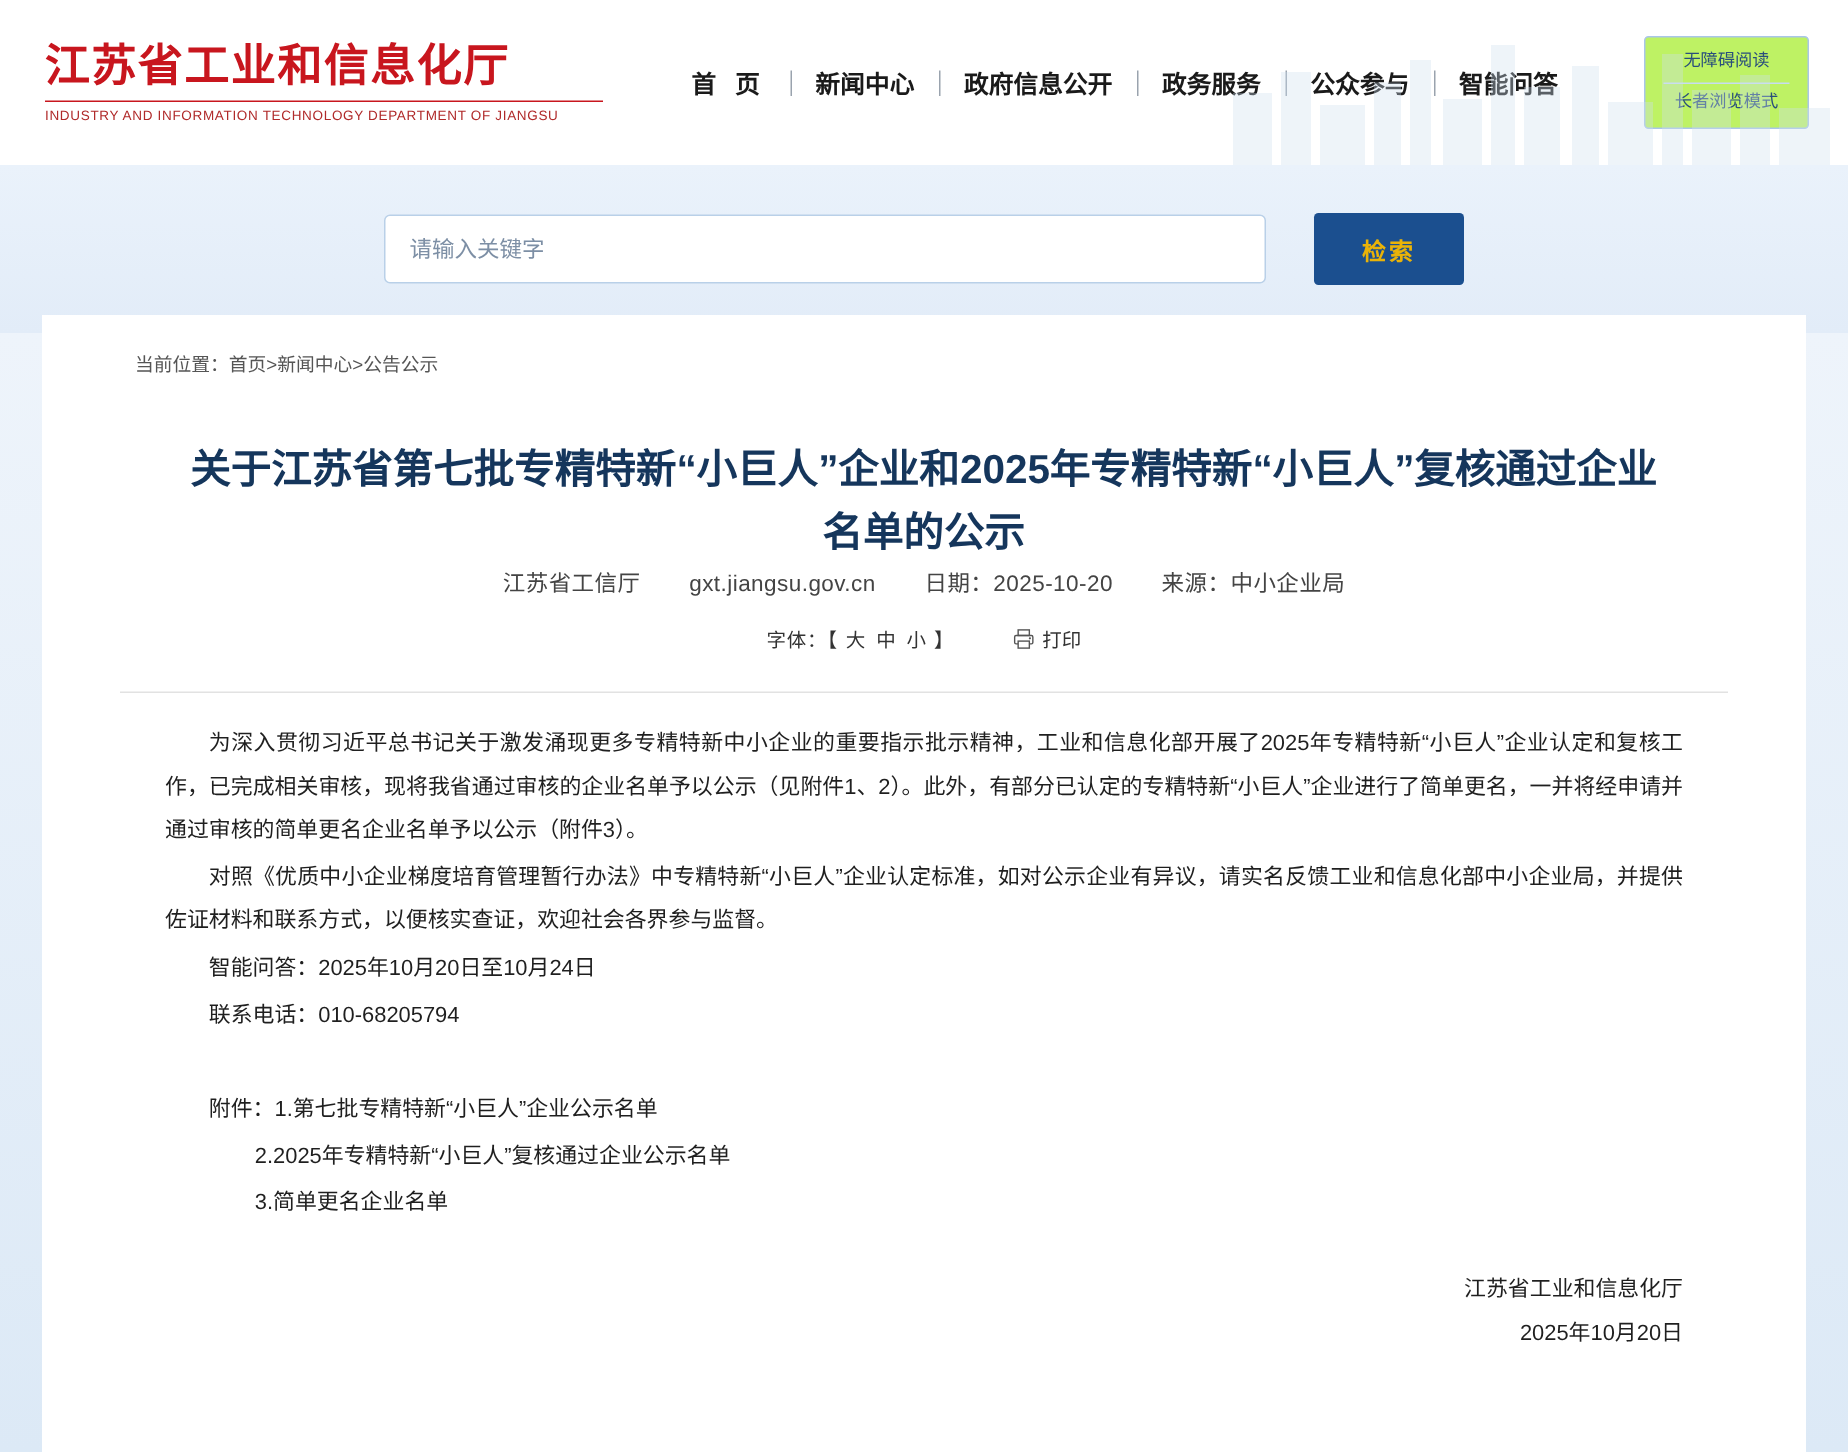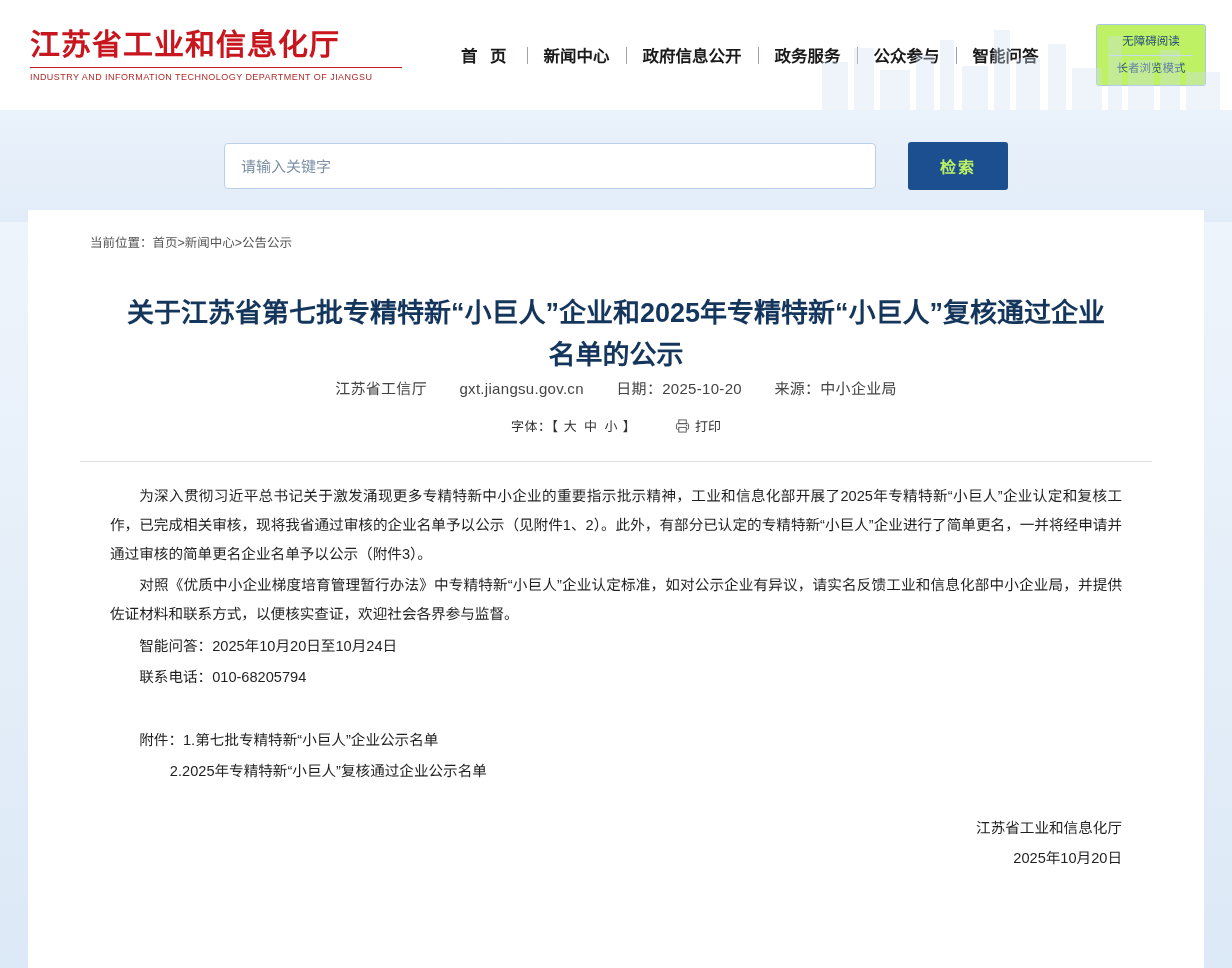--- a/index.html
+++ b/index.html
@@ -99,38 +99,38 @@
   
   .search-band {
     height: 112px;
     background: linear-gradient(180deg, #eaf2fb 0%, #e2ecf8 100%);
     display: flex;
     align-items: center;
     justify-content: center;
     position: relative;
   }
   .search-input {
-    width: 652px;
+    width: 588px;
     height: 46px;
     border: 1px solid #b9d0e8;
     border-radius: 4px;
     background: #fff;
     font-size: 15px;
     color: #333;
     padding: 0 16px;
     box-sizing: border-box;
     outline: none;
   }
   .search-input::placeholder { color: #7d8fa5; }
   .search-btn {
     margin-left: 32px;
     width: 100px;
     height: 48px;
     background: #1b4f8f;
-    color: #bef264;
+    color: #eab308;
     font-size: 16px;
     font-weight: bold;
     letter-spacing: 2px;
     border: none;
     border-radius: 3px;
     cursor: pointer;
   }
 
   
   .page-bg {
@@ -308,20 +308,21 @@
 
   <div class="article">
     <p class="indent">为深入贯彻习近平总书记关于激发涌现更多专精特新中小企业的重要指示批示精神，工业和信息化部开展了2025年专精特新“小巨人”企业认定和复核工作，已完成相关审核，现将我省通过审核的企业名单予以公示（见附件1、2）。此外，有部分已认定的专精特新“小巨人”企业进行了简单更名，一并将经申请并通过审核的简单更名企业名单予以公示（附件3）。</p>
     <p class="indent">对照《优质中小企业梯度培育管理暂行办法》中专精特新“小巨人”企业认定标准，如对公示企业有异议，请实名反馈工业和信息化部中小企业局，并提供佐证材料和联系方式，以便核实查证，欢迎社会各界参与监督。</p>
     <p class="indent">智能问答：2025年10月20日至10月24日</p>
     <p class="indent">联系电话：010-68205794</p>
 
     <div class="att-block">
       <p class="att-line"><span>附件：</span><span>1.第七批专精特新“小巨人”企业公示名单</span></p>
       <p class="att-sub"><span>2.2025年专精特新“小巨人”复核通过企业公示名单</span></p>
+      <p class="att-sub"><span>3.简单更名企业名单</span></p>
     </div>
   </div>
 
   <div class="sign-block">
     <div>江苏省工业和信息化厅</div>
     <div>2025年10月20日</div>
   </div>
 
 </div>
 

